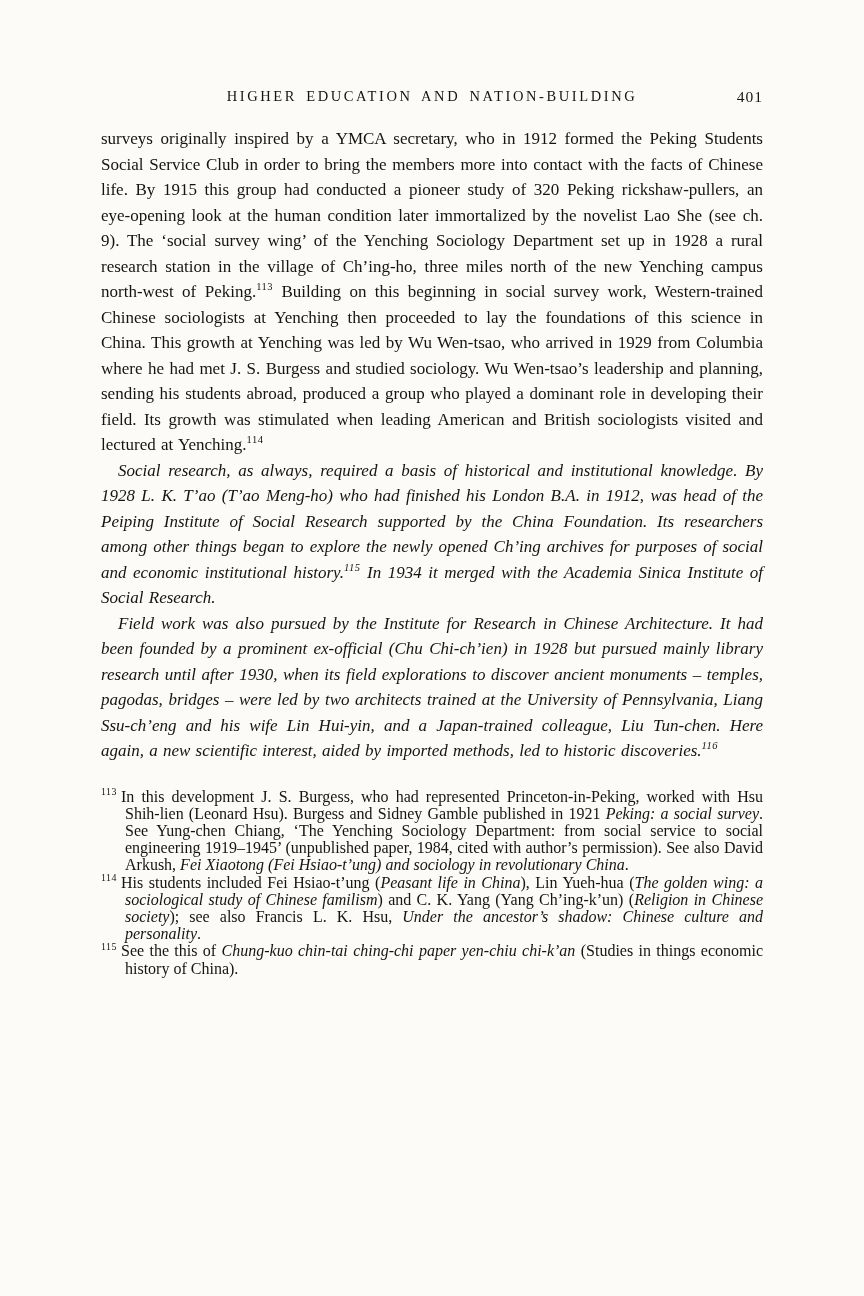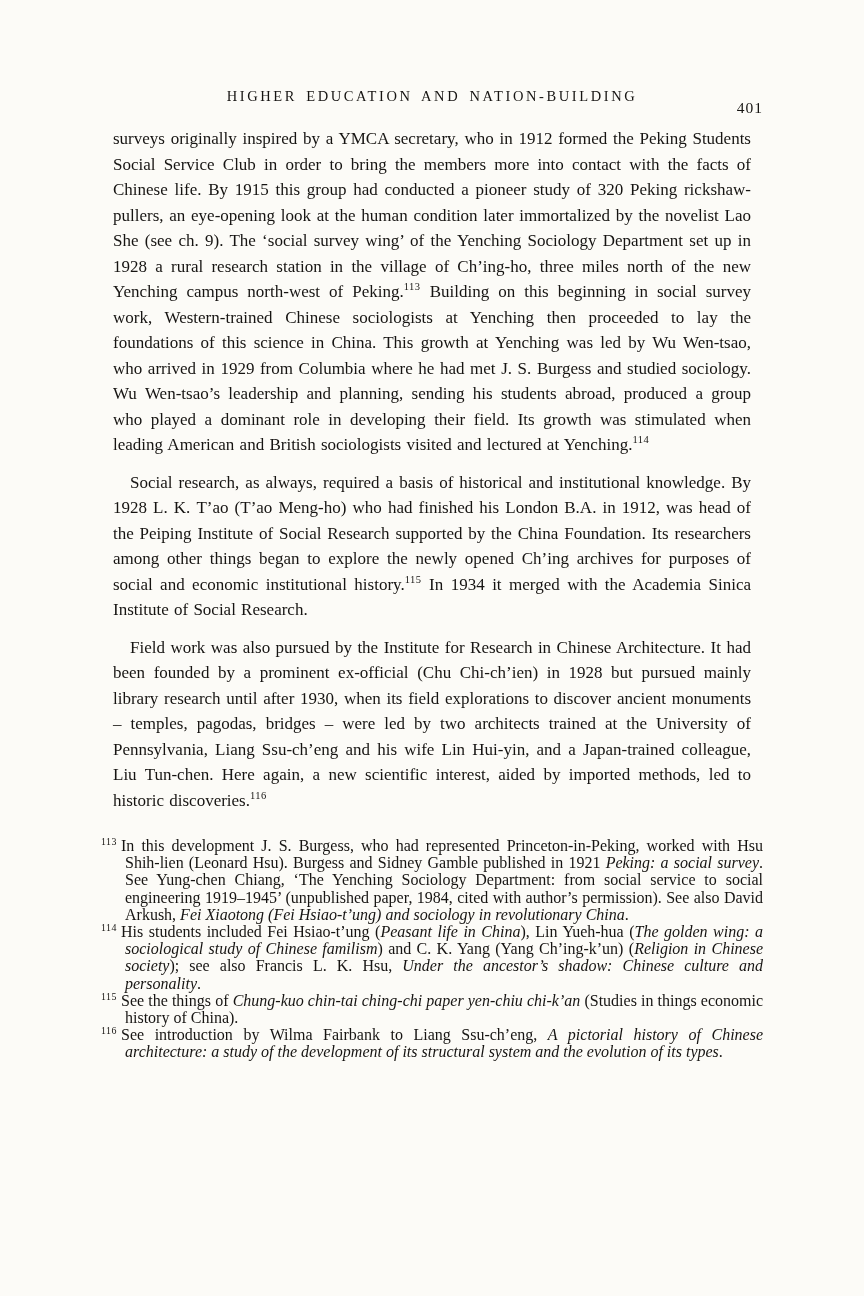--- a/index.html
+++ b/index.html
@@ -28,33 +28,34 @@
     display: block;
     text-align: center;
     font-size: 14.5px;
     letter-spacing: 2.6px;
     word-spacing: 3px;
     font-weight: 500;
   }
   .folio {
     position: absolute;
     right: 0;
-    top: 11px;
+    top: 0;
     font-size: 15.5px;
     letter-spacing: 1px;
   }
   .body-text p.para {
-    margin: 12px;
+    margin: 0;
     font-size: 17px;
     line-height: 25.5px;
     text-align: justify;
     word-spacing: 1px;
   }
   .body-text p.para.indent {
     text-indent: 17px;
+    font-style: italic;
   }
   sup.fn-ref, sup.fn-num {
     font-size: 62%;
     line-height: 0;
     vertical-align: super;
     letter-spacing: 0.5px;
   }
   .footnotes {
     margin-top: 24px;
   }
@@ -79,16 +80,15 @@
     <span class="folio">401</span>
   </header>
   <main class="body-text">
       <p class="para"><span>surveys originally inspired by a YMCA secretary, who in 1912 formed the Peking Students Social Service Club in order to bring the members more into contact with the facts of Chinese life. By 1915 this group had conducted a pioneer study of 320 Peking rickshaw-pullers, an eye-opening look at the human condition later immortalized by the novelist Lao She (see ch. 9). The ‘social survey wing’ of the Yenching Sociology Department set up in 1928 a rural research station in the village of Ch’ing-ho, three miles north of the new Yenching campus north-west of Peking.</span><sup class="fn-ref">113</sup><span> Building on this beginning in social survey work, Western-trained Chinese sociologists at Yenching then proceeded to lay the foundations of this science in China. This growth at Yenching was led by Wu Wen-tsao, who arrived in 1929 from Columbia where he had met J.&nbsp;S.&nbsp;Burgess and studied sociology. Wu Wen-tsao’s leadership and planning, sending his students abroad, produced a group who played a dominant role in developing their field. Its growth was stimulated when leading American and British sociologists visited and lectured at Yenching.</span><sup class="fn-ref">114</sup></p>
       <p class="para indent"><span>Social research, as always, required a basis of historical and institutional knowledge. By 1928 L.&nbsp;K.&nbsp;T’ao (T’ao Meng-ho) who had finished his London B.A. in 1912, was head of the Peiping Institute of Social Research supported by the China Foundation. Its researchers among other things began to explore the newly opened Ch’ing archives for purposes of social and economic institutional history.</span><sup class="fn-ref">115</sup><span> In 1934 it merged with the Academia Sinica Institute of Social Research.</span></p>
       <p class="para indent"><span>Field work was also pursued by the Institute for Research in Chinese Architecture. It had been founded by a prominent ex-official (Chu Chi-ch’ien) in 1928 but pursued mainly library research until after 1930, when its field explorations to discover ancient monuments – temples, pagodas, bridges – were led by two architects trained at the University of Pennsylvania, Liang Ssu-ch’eng and his wife Lin Hui-yin, and a Japan-trained colleague, Liu Tun-chen. Here again, a new scientific interest, aided by imported methods, led to historic discoveries.</span><sup class="fn-ref">116</sup></p>
     </main>
   <footer class="footnotes">
       <p class="footnote"><sup class="fn-num">113</sup><span>In this development J. S. Burgess, who had represented Princeton-in-Peking, worked with Hsu Shih-lien (Leonard Hsu). Burgess and Sidney Gamble published in 1921 </span><i>Peking: a social survey</i><span>. See Yung-chen Chiang, ‘The Yenching Sociology Department: from social service to social engineering 1919–1945’ (unpublished paper, 1984, cited with author’s permission). See also David Arkush, </span><i>Fei Xiaotong (Fei Hsiao-t’ung) and sociology in revolutionary China</i><span>.</span></p>
       <p class="footnote"><sup class="fn-num">114</sup><span>His students included Fei Hsiao-t’ung (</span><i>Peasant life in China</i><span>), Lin Yueh-hua (</span><i>The golden wing: a sociological study of Chinese familism</i><span>) and C. K. Yang (Yang Ch’ing-k’un) (</span><i>Religion in Chinese society</i><span>); see also Francis L. K. Hsu, </span><i>Under the ancestor’s shadow: Chinese culture and personality</i><span>.</span></p>
-      <p class="footnote"><sup class="fn-num">115</sup><span>See the things of </span><i>Chung-kuo chin-tai ching-chi paper yen-chiu chi-k’an</i><span> (Studies in things economic history of China).</span></p>
-      <p class="footnote"><sup class="fn-num">116</sup><span>See introduction by Wilma Fairbank to Liang Ssu-ch’eng, </span><i>A pictorial history of Chinese architecture: a study of the development of its structural system and the evolution of its types</i><span>.</span></p>
+      <p class="footnote"><sup class="fn-num">115</sup><span>See the this of </span><i>Chung-kuo chin-tai ching-chi paper yen-chiu chi-k’an</i><span> (Studies in things economic history of China).</span></p>
     </footer>
 </div>
 
 </body></html>

